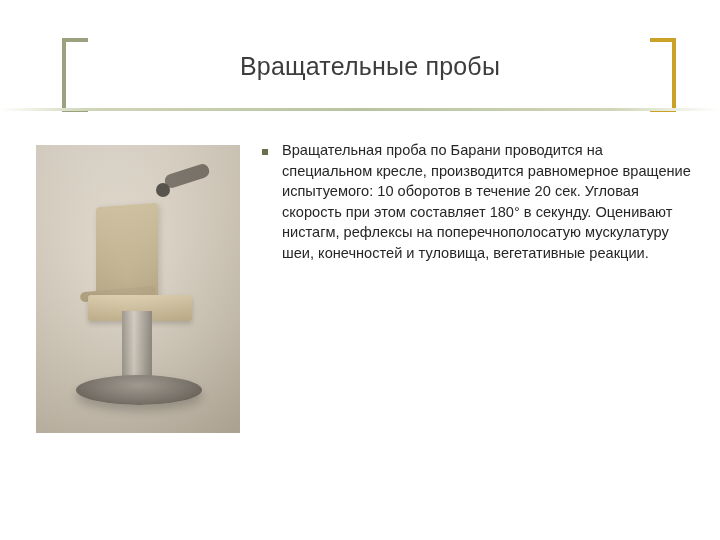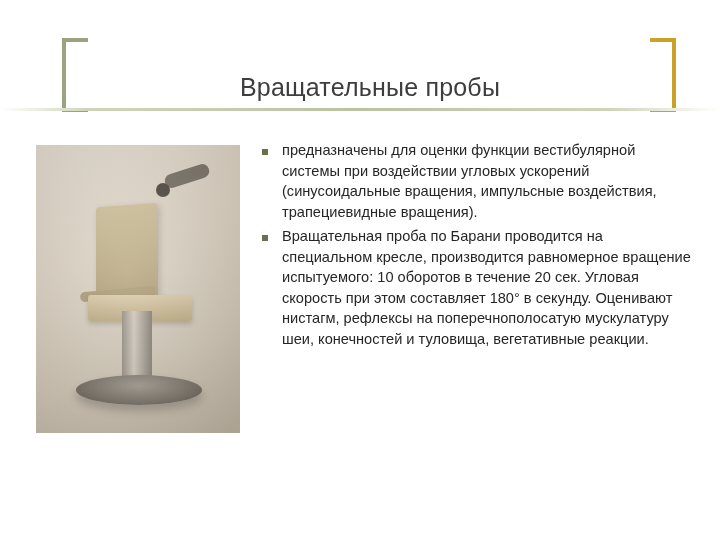--- a/index.html
+++ b/index.html
@@ -48,21 +48,20 @@
   .title {
     position: absolute;
     left: 90px;
     top: 52px;
     width: 560px;
     text-align: center;
     font-size: 25px;
     color: #3d3d3d;
     font-family: "Liberation Sans", sans-serif;
     letter-spacing: 0.2px;
-    margin-top: 21px;
   }
 
   
   .rule {
     position: absolute;
     left: 0;
     top: 108px;
     width: 720px;
     height: 3px;
     background: linear-gradient(to right, #ffffff 0%, #cfd6b8 12%, #b9c3a0 50%, #cfd6b8 85%, #ffffff 100%);
@@ -199,24 +198,20 @@
     <div class="chair-back"></div>
     <div class="chair-arm"></div>
     <div class="chair-seat"></div>
     <div class="chair-column"></div>
     <div class="chair-base"></div>
     <div class="vignette"></div>
   </div>
 
   <div class="content">
 
-    <div class="bullet-row">
-      <span class="bullet-marker"></span>
-      <span class="bullet-text">предназначены для оценки функции вестибулярной системы при воздействии угловых ускорений (синусоидальные вращения, импульсные воздействия, трапециевидные вращения).</span>
-    </div>
 
     <div class="bullet-row">
       <span class="bullet-marker"></span>
       <span class="bullet-text">Вращательная проба по Барани проводится на специальном кресле, производится равномерное вращение испытуемого: 10 оборотов в течение 20 сек. Угловая скорость при этом составляет 180° в секунду. Оценивают нистагм, рефлексы на поперечнополосатую мускулатуру шеи, конечностей и туловища, вегетативные реакции.</span>
     </div>
 
   </div>
 </div>
 
 </body></html>

